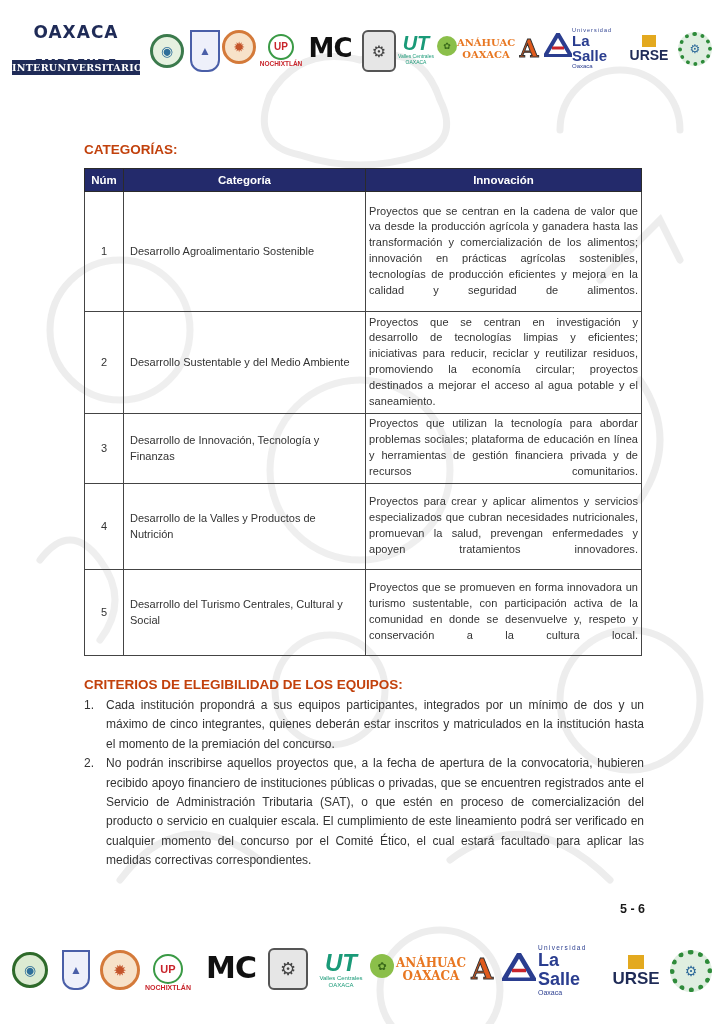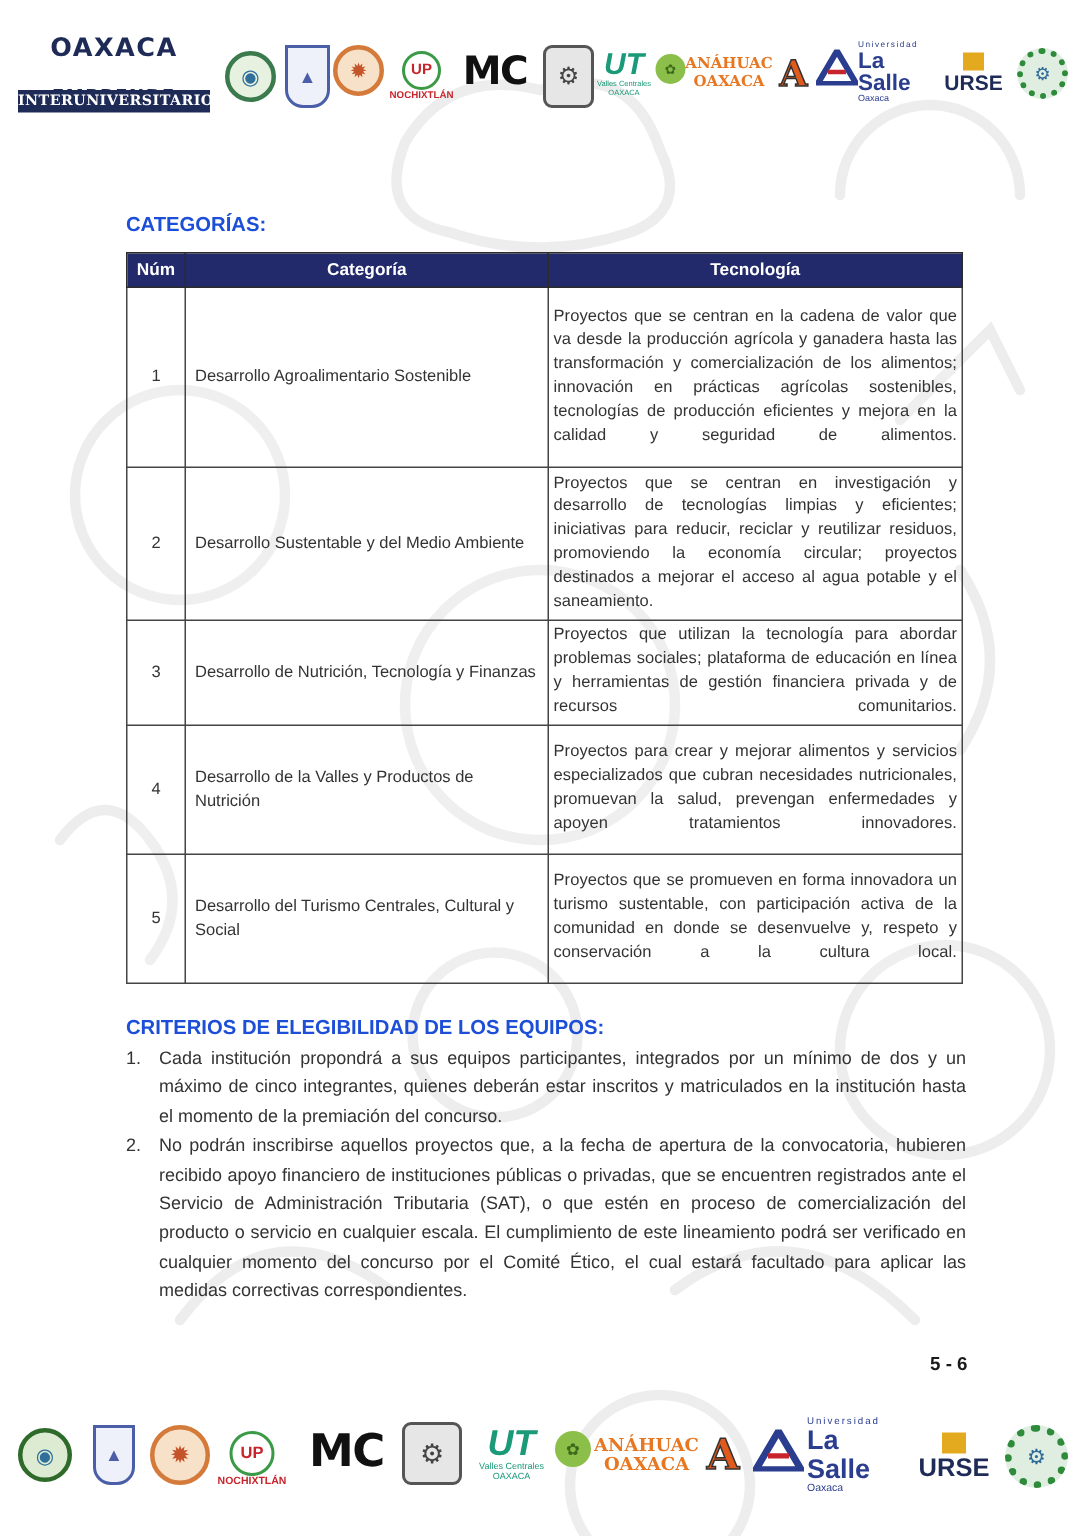--- a/index.html
+++ b/index.html
@@ -19,21 +19,21 @@
   .brand .l1, .brand .l2 { font-family: "DejaVu Sans", sans-serif; font-weight: bold; color: #1f2b57; letter-spacing: 1px; line-height: 16px; text-align: center; }
   .brand .l1 { font-size: 17px; position:absolute; top:0; left:0; width:132px; }
   .brand .l2 { font-size: 12px; position:absolute; top:32px; left:0; width:132px; }
   .brand .l3 { position:absolute; top:36px; left:2px; width:128px; height:15px; background:#1f2b57; color:#fff; font-family:"DejaVu Serif", serif; font-size:9.5px; font-weight:bold; text-align:center; line-height:15px; letter-spacing:.3px; }
 
   .circle { border-radius: 50%; }
   .seal { width: 34px; height: 34px; border: 3px solid; box-sizing: border-box; }
   .tiny { font-size: 5px; text-align: center; line-height: 6px; }
 
   main { position: absolute; left: 0; top: 0; z-index: 3; width: 725px; }
-  .section-title { position: absolute; left: 84px; font-weight: bold; font-size: 13.5px; color: #1d4ed8; }
+  .section-title { position: absolute; left: 84px; font-weight: bold; font-size: 13.5px; color: #c2410c; }
 
   table.cat { position: absolute; left: 84px; top: 168px; width: 558px; border-collapse: collapse; font-size: 11px; border-radius: 23px; }
   table.cat th { background: #232a6b; color: #fff; font-weight: bold; font-size: 11.5px; height: 22px; padding: 0; border: 1px solid #2b2b2b; }
   table.cat td { border: 1.5px solid #444; vertical-align: middle; padding: 16px 4px; color: #333; line-height: 15.8px; background: rgba(255,255,255,0.15); }
   table.cat td.num { text-align: center; width: 38px; padding: 0; }
   table.cat td.catname { width: 231px; padding-left: 6px; }
   table.cat td.desc { text-align: justify; text-align-last: justify; padding: 1px 3px 2px 3px; letter-spacing: .05px; }
 
   .criteria { position: absolute; left: 84px; top: 696px; width: 560px; font-size: 12px; line-height: 19.4px; color: #333; }
   .criteria ol { margin: 0; padding: 0; list-style: none; }
@@ -120,43 +120,43 @@
 </div>
 
 <main>
   <div class="section-title" style="top:142px;">CATEGORÍAS:</div>
 
   <table class="cat">
     <thead>
       <tr>
         <th>Núm</th>
         <th>Categoría</th>
-        <th>Tecnología</th>
+        <th>Innovación</th>
       </tr>
     </thead>
     <tbody>
       <tr style="height:120px;">
         <td class="num">1</td>
         <td class="catname">Desarrollo Agroalimentario Sostenible</td>
         <td class="desc">Proyectos que se centran en la cadena de valor que va  desde la producción agrícola y ganadera hasta las transformación y comercialización de los alimentos; innovación en prácticas agrícolas sostenibles, tecnologías de producción eficientes y mejora en la calidad y seguridad de alimentos.</td>
       </tr>
       <tr style="height:102px;">
         <td class="num">2</td>
         <td class="catname">Desarrollo Sustentable y del Medio Ambiente</td>
         <td class="desc">Proyectos que se centran en investigación y desarrollo de tecnologías limpias y eficientes; iniciativas para reducir, reciclar y reutilizar residuos, promoviendo la economía circular; proyectos destinados a mejorar el acceso al agua potable y el saneamiento.</td>
       </tr>
       <tr style="height:70px;">
         <td class="num">3</td>
-        <td class="catname">Desarrollo de Nutrición, Tecnología y Finanzas</td>
+        <td class="catname">Desarrollo de Innovación, Tecnología y Finanzas</td>
         <td class="desc">Proyectos que utilizan la tecnología para abordar problemas sociales; plataforma de educación en línea y herramientas de gestión financiera privada y de recursos comunitarios.</td>
       </tr>
       <tr style="height:86px;">
         <td class="num">4</td>
         <td class="catname">Desarrollo de la Valles y Productos de Nutrición</td>
-        <td class="desc">Proyectos para crear y mejorar alimentos y servicios especializados que cubran necesidades nutricionales, promuevan la salud, prevengan enfermedades y apoyen tratamientos innovadores.</td>
+        <td class="desc">Proyectos para crear y aplicar alimentos y servicios especializados que cubran necesidades nutricionales, promuevan la salud, prevengan enfermedades y apoyen tratamientos innovadores.</td>
       </tr>
       <tr style="height:86px;">
         <td class="num">5</td>
         <td class="catname">Desarrollo del Turismo Centrales, Cultural y Social</td>
         <td class="desc">Proyectos que se promueven en forma innovadora un turismo sustentable, con participación activa de la comunidad en donde se desenvuelve y, respeto y conservación a la cultura local.</td>
       </tr>
     </tbody>
   </table>
 
   <div class="section-title" style="top:677px;">CRITERIOS DE ELEGIBILIDAD DE LOS EQUIPOS:</div>

